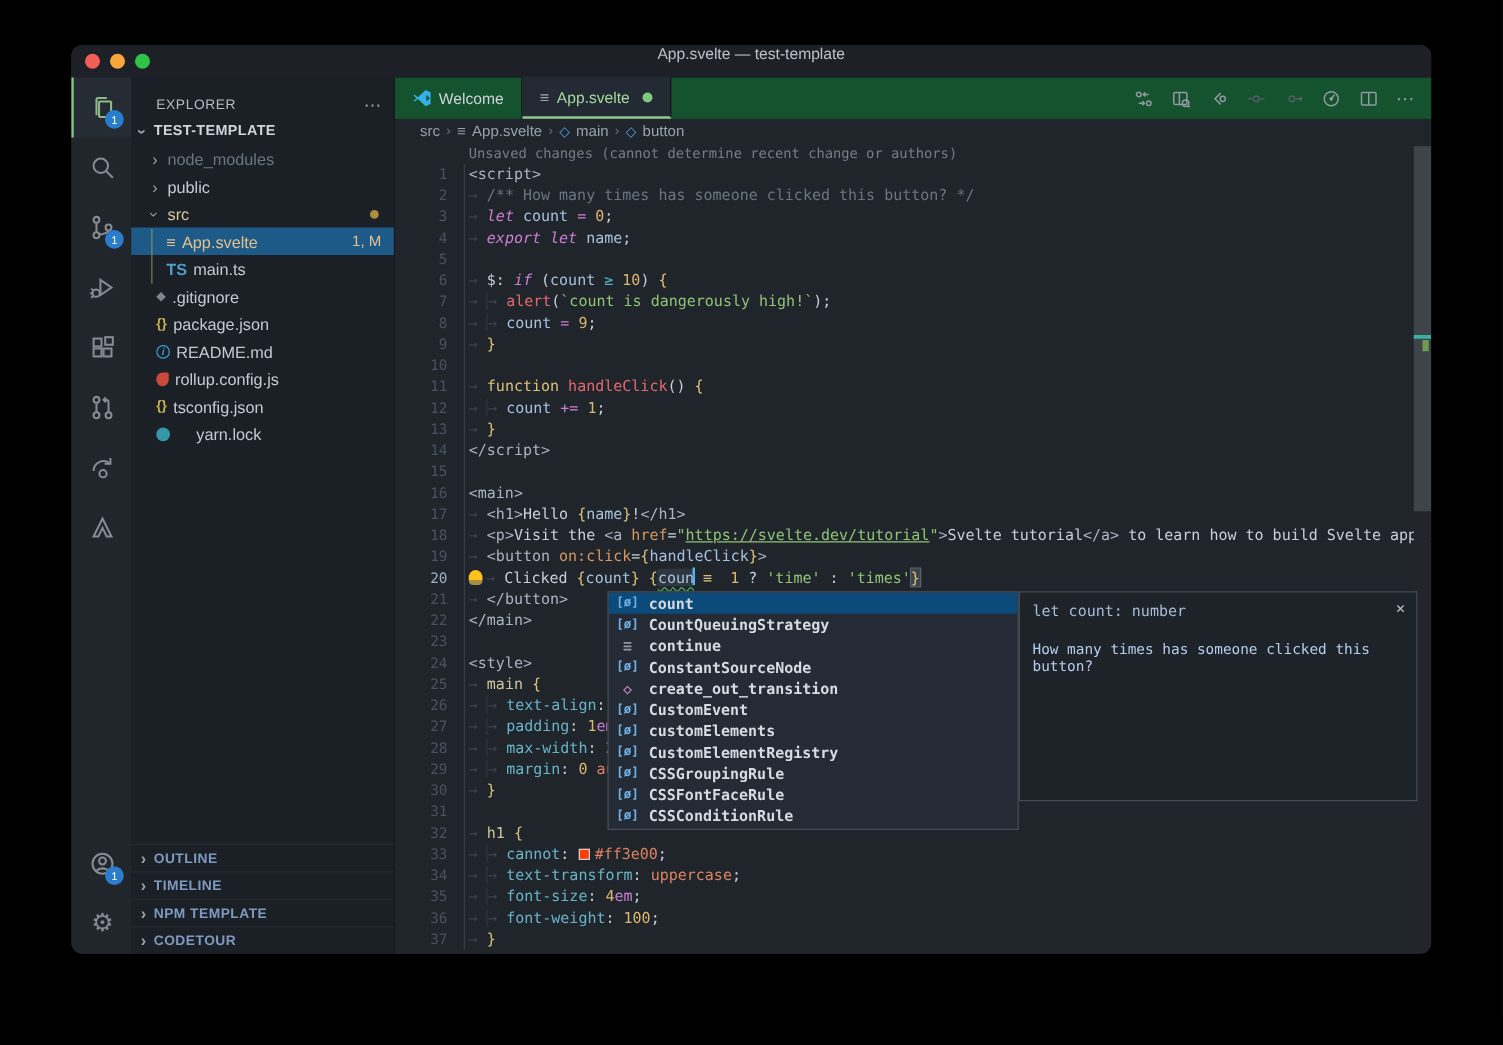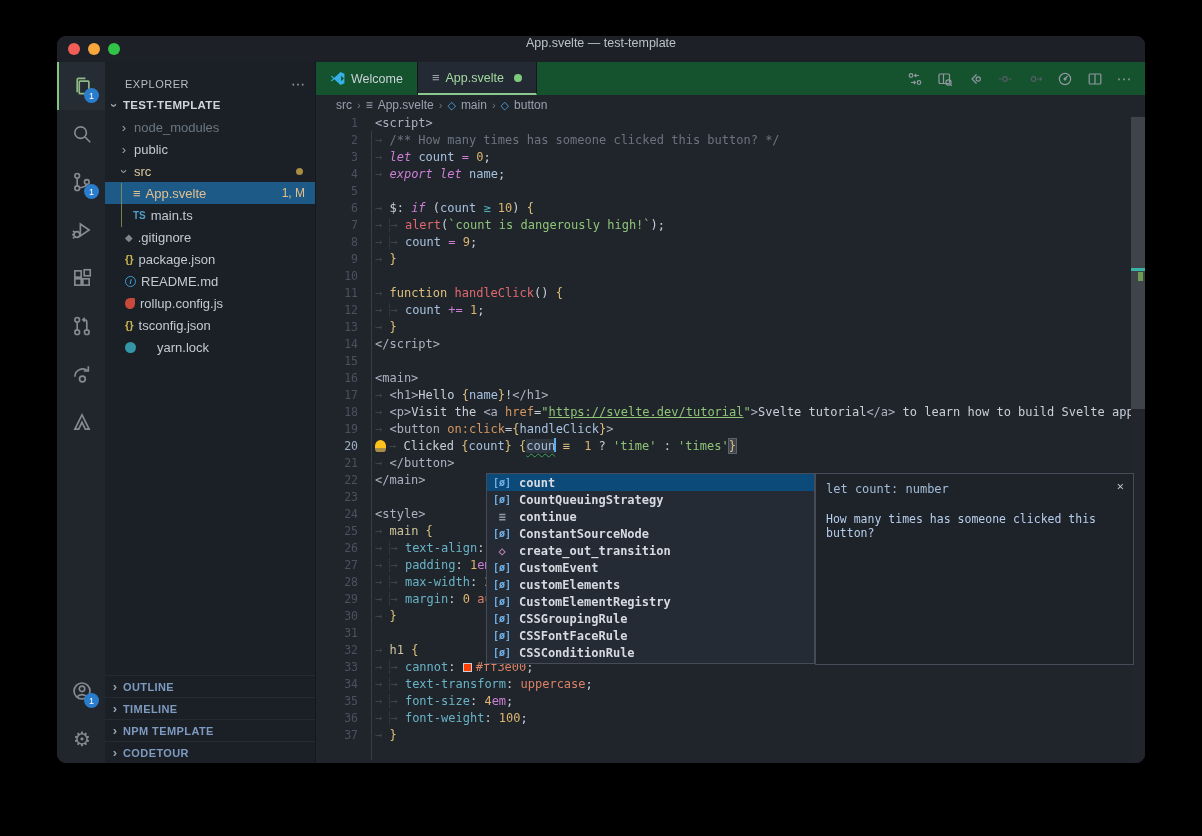--- a/index.html
+++ b/index.html
@@ -37,21 +37,21 @@
   .sb-root { height:22px; display:flex; align-items:center; gap:4px; padding-left:4px;
              font-size:11.5px; font-weight:bold; letter-spacing:.3px; color:#cfd5dc; }
   .chev { display:inline-block; font-size:13px; color:#9aa2ab; width:10px; text-align:center; }
   .chev.exp { transform:rotate(90deg); }
   .file-row { height:22px; display:flex; align-items:center; gap:5px; font-size:13px; }
   .file-row.selected { background:#1e5a87; }
   .file-row .flabel { white-space:nowrap; }
   .fbadge { margin-left:auto; padding-right:10px; font-size:12px; color:#e2c08d; }
   .fdot { margin-left:auto; margin-right:12px; width:7px; height:7px; border-radius:50%; background:#ab8d3f; }
   .icon-sv { color:#9aa3ad; font-size:13px; font-weight:bold; }
-  .icon-ts { color:#4f9cc8; font-size:10px; font-weight:bold; border:0; }
+  .icon-ts { color:#4f9cc8; font-size:13px; font-weight:bold; border:0; }
   .icon-json { color:#cbb150; font-size:11px; font-weight:bold; }
   .icon-git { color:#7d858f; font-size:10px; }
   .icon-info { width:11px; height:11px; border:1.2px solid #3f9ad1; border-radius:50%;
                color:#3f9ad1; font-size:8px; display:inline-flex; align-items:center;
                justify-content:center; font-style:italic; font-weight:bold; }
   .icon-rollup { width:10px; height:11px; background:#c94a3a; border-radius:50% 12% 50% 50%; }
   .icon-yarn { width:11px; height:11px; background:#3596a8; border-radius:50%; }
   .guide-green { position:absolute; left:16px; top:121px; width:1px; height:44px; background:#87975c; opacity:.8; }
   .sb-sections { position:absolute; bottom:0; left:0; right:0; }
   .sb-section { height:22px; display:flex; align-items:center; gap:3px; padding-left:5px;
@@ -104,21 +104,21 @@
   .sb-teal { position:absolute; top:153px; left:0; width:14px; height:3px; background:#38b2a3; }
   .sb-grn { position:absolute; top:157px; right:2px; width:5px; height:9px; background:#6e9a52; }
   
   .suggest-list { position:absolute; left:170px; top:358px; width:329px; height:191px;
                   background:#252b34; border:1px solid #454c57; z-index:5; overflow:hidden; }
   .sg-row { height:17px; display:flex; align-items:center; gap:6px; padding-left:4px;
             font-family:"DejaVu Sans Mono", monospace; font-size:12px; font-weight:bold; color:#d6dbe2; }
   .sg-row.sel { background:#0b4a79; }
   .sg-ico { width:22px; text-align:center; font-size:10px; flex:none; }
   .sg-ico.var { color:#6fb1e8; } .sg-ico.kw { color:#8f98a5; font-size:12px; } .sg-ico.mod { color:#c586c0; font-size:12px; }
-  .suggest-docs { position:absolute; left:499px; top:358px; width:319px; height:192px;
+  .suggest-docs { position:absolute; left:499px; top:358px; width:319px; height:168px;
                   background:#1e2329; border:1px solid #454c57; z-index:4; padding:8px 10px; }
   .docs-sig { font-family:"DejaVu Sans Mono", monospace; font-size:12px; color:#a3bcd9; }
   .docs-close { position:absolute; top:5px; right:9px; color:#b9c0c9; font-size:12px; }
   .docs-body { margin-top:16px; font-size:11.5px; color:#b7cdec; }
 </style>
 </head>
 <body>
 
 <div class="window">
   <div class="titlebar">
@@ -355,20 +355,21 @@
         <span>App.svelte</span>
         <span class="bc-sep">›</span>
         <span class="bc-ico-symbol">◇</span>
         <span>main</span>
         <span class="bc-sep">›</span>
         <span class="bc-ico-symbol">◇</span>
         <span>button</span>
       </div>
 
       <div class="code-area">
+        <div class="annotation">Unsaved changes (cannot determine recent change or authors)</div>
         <div id="code-lines">
             <div class="code-line"><span class="lnum">1</span><span class="lcontent"><span class="tk-t">&lt;script&gt;</span></span></div>
             <div class="code-line"><span class="lnum">2</span><span class="lcontent"><span class="tk-w">→ </span><span class="tk-c">/** How many times has someone clicked this button? */</span></span></div>
             <div class="code-line"><span class="lnum">3</span><span class="lcontent"><span class="tk-w">→ </span><span class="tk-k">let</span><span class="tk-d"> </span><span class="tk-v">count</span><span class="tk-d"> </span><span class="tk-k">=</span><span class="tk-d"> </span><span class="tk-n">0</span><span class="tk-d">;</span></span></div>
             <div class="code-line"><span class="lnum">4</span><span class="lcontent"><span class="tk-w">→ </span><span class="tk-k">export</span><span class="tk-d"> </span><span class="tk-k">let</span><span class="tk-d"> </span><span class="tk-v">name</span><span class="tk-d">;</span></span></div>
             <div class="code-line"><span class="lnum">5</span><span class="lcontent"></span></div>
             <div class="code-line"><span class="lnum">6</span><span class="lcontent"><span class="tk-w">→ </span><span class="tk-d">$: </span><span class="tk-k">if</span><span class="tk-d"> (</span><span class="tk-v">count</span><span class="tk-d"> </span><span class="tk-o">≥ </span><span class="tk-n">10</span><span class="tk-d">) </span><span class="tk-g">{</span></span></div>
             <div class="code-line"><span class="lnum">7</span><span class="lcontent"><span class="tk-w">→ </span><span class="tk-w wg">→ </span><span class="tk-f">alert</span><span class="tk-d">(</span><span class="tk-s">`count is dangerously high!`</span><span class="tk-d">);</span></span></div>
             <div class="code-line"><span class="lnum">8</span><span class="lcontent"><span class="tk-w">→ </span><span class="tk-w wg">→ </span><span class="tk-v">count</span><span class="tk-d"> </span><span class="tk-k">=</span><span class="tk-d"> </span><span class="tk-n">9</span><span class="tk-d">;</span></span></div>
             <div class="code-line"><span class="lnum">9</span><span class="lcontent"><span class="tk-w">→ </span><span class="tk-g">}</span></span></div>

